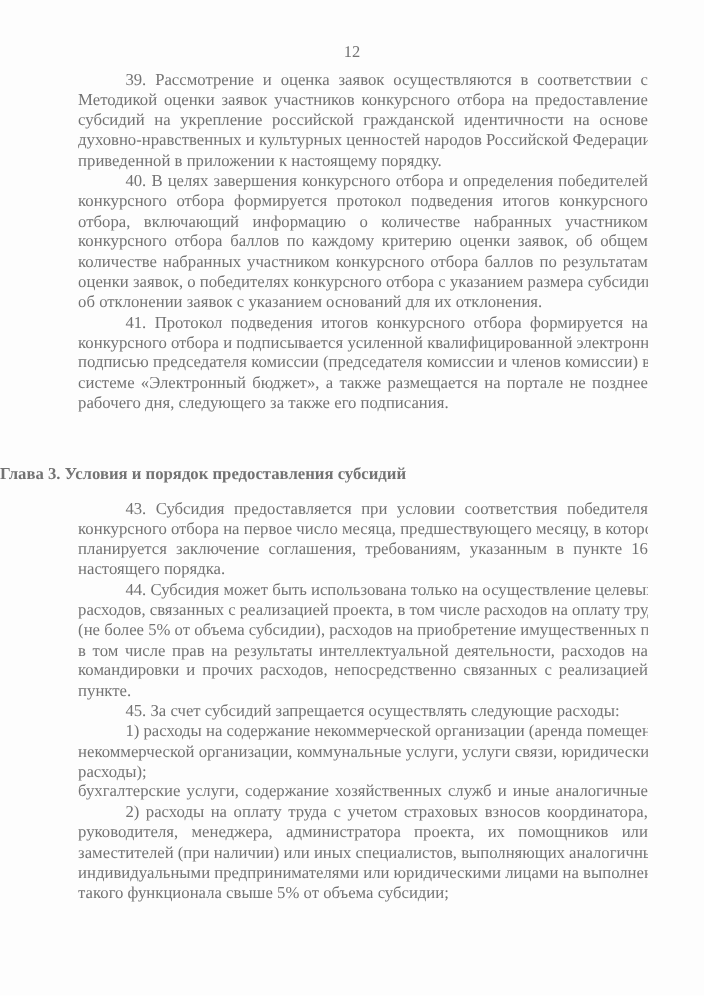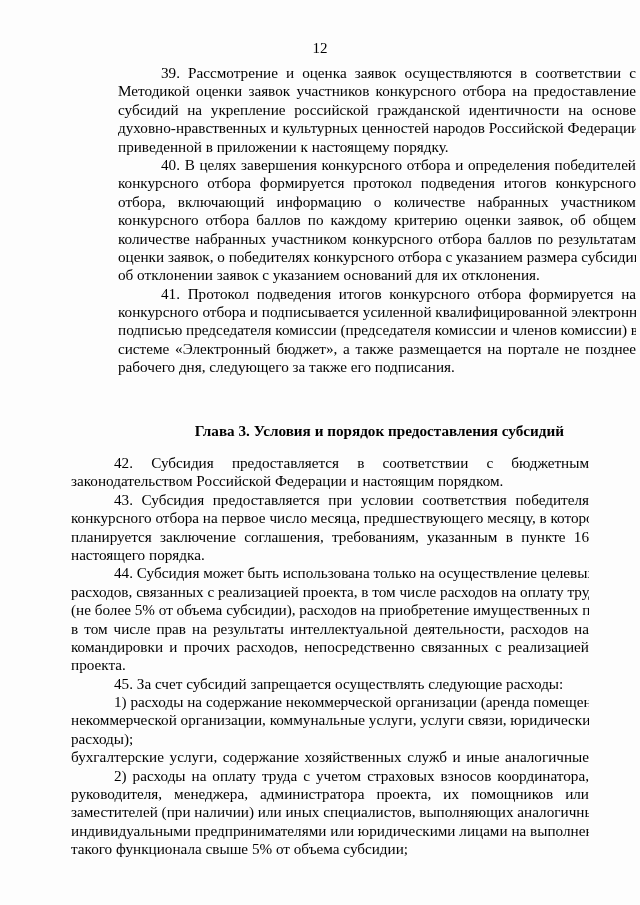--- a/index.html
+++ b/index.html
@@ -1,32 +1,32 @@
 <!DOCTYPE html>
 <html><head>
 <meta charset="utf-8">
 <style>
   html, body { margin: 0; padding: 0; background: #ffffff; }
   body { width: 640px; height: 905px; overflow: hidden; position: relative; }
-  .page { position: absolute; left: 0; top: 0; width: 640px; height: 905px; background: #fdfdfd; color: #000000;
+  .page { position: absolute; left: 0; top: 0; width: 640px; height: 905px; background: #fdfdfd; color: #737373;
           font-family: "Liberation Serif", "DejaVu Serif", serif; font-size: 15.2px; }
   .pnum { position: absolute; top: 40px; left: 0; width: 640px; text-align: center; font-size: 15px; }
   .text { position: absolute; left: 71px; width: 518px; }
   .line { height: 18.4px; line-height: 18.4px; white-space: nowrap; text-align: justify; text-align-last: justify; overflow: hidden; }
   .line.last { text-align-last: left; }
   .line.ind { padding-left: 43px; }
-  .heading { position: absolute; top: 422px; left: 0; width: 564px; text-align: right; font-weight: bold; font-size: 15.2px; }
+  .heading { position: absolute; top: 422px; left: 0; width: 564px; text-align: left; font-weight: bold; font-size: 15.2px; }
 </style>
 </head>
 <body>
 
 <div class="page">
   <div class="pnum">12</div>
 
-  <div class="text" id="sec1" style="top:64px;margin-left:47px;">
+  <div class="text" id="sec1" style="top:64px;">
       <div>
         <div class="line ind">39. Рассмотрение и оценка заявок осуществляются в соответствии с</div>
         <div class="line">Методикой оценки заявок участников конкурсного отбора на предоставление</div>
         <div class="line">субсидий на укрепление российской гражданской идентичности на основе</div>
         <div class="line">духовно-нравственных и культурных ценностей народов Российской Федерации,</div>
         <div class="line last">приведенной в приложении к настоящему порядку.</div>
       </div>
       <div>
         <div class="line ind">40. В целях завершения конкурсного отбора и определения победителей</div>
         <div class="line">конкурсного отбора формируется протокол подведения итогов конкурсного</div>
@@ -42,36 +42,32 @@
         <div class="line">подписью председателя комиссии (председателя комиссии и членов комиссии) в</div>
         <div class="line">системе «Электронный бюджет», а также размещается на портале не позднее</div>
         <div class="line last">рабочего дня, следующего за также его подписания.</div>
       </div>
     </div>
 
   <div class="heading">Глава 3. Условия и порядок предоставления субсидий</div>
 
   <div class="text" id="sec2" style="top:454px;">
       <div>
-        <div class="line ind">42. Субсидия предоставляется в соответствии с бюджетным</div>
-        <div class="line last">законодательством Российской Федерации и настоящим порядком.</div>
-      </div>
-      <div>
         <div class="line ind">43. Субсидия предоставляется при условии соответствия победителя</div>
         <div class="line">конкурсного отбора на первое число месяца, предшествующего месяцу, в котором</div>
         <div class="line">планируется заключение соглашения, требованиям, указанным в пункте 16</div>
         <div class="line last">настоящего порядка.</div>
       </div>
       <div>
         <div class="line ind">44. Субсидия может быть использована только на осуществление целевых</div>
         <div class="line">расходов, связанных с реализацией проекта, в том числе расходов на оплату труда</div>
         <div class="line">(не более 5% от объема субсидии), расходов на приобретение имущественных прав,</div>
         <div class="line">в том числе прав на результаты интеллектуальной деятельности, расходов на</div>
         <div class="line">командировки и прочих расходов, непосредственно связанных с реализацией</div>
-        <div class="line last">проекта.</div>
+        <div class="line last">пункте.</div>
       </div>
       <div>
         <div class="line ind last">45. За счет субсидий запрещается осуществлять следующие расходы:</div>
       </div>
       <div>
         <div class="line ind">1) расходы на содержание некоммерческой организации (аренда помещения</div>
         <div class="line">некоммерческой организации, коммунальные услуги, услуги связи, юридические и</div>
         <div class="line last">расходы);</div>
         <div class="line">бухгалтерские услуги, содержание хозяйственных служб и иные аналогичные</div>
       </div>

